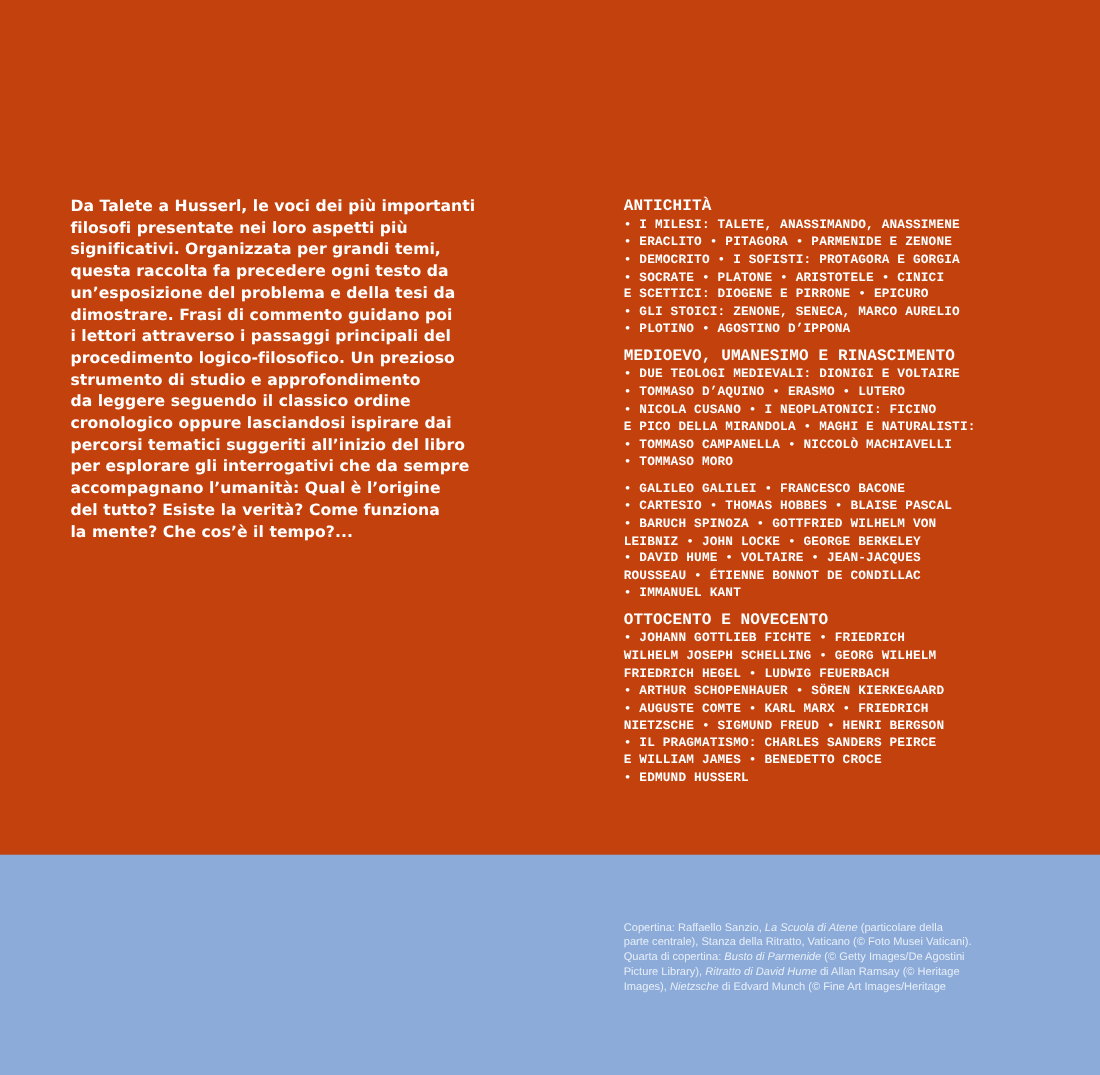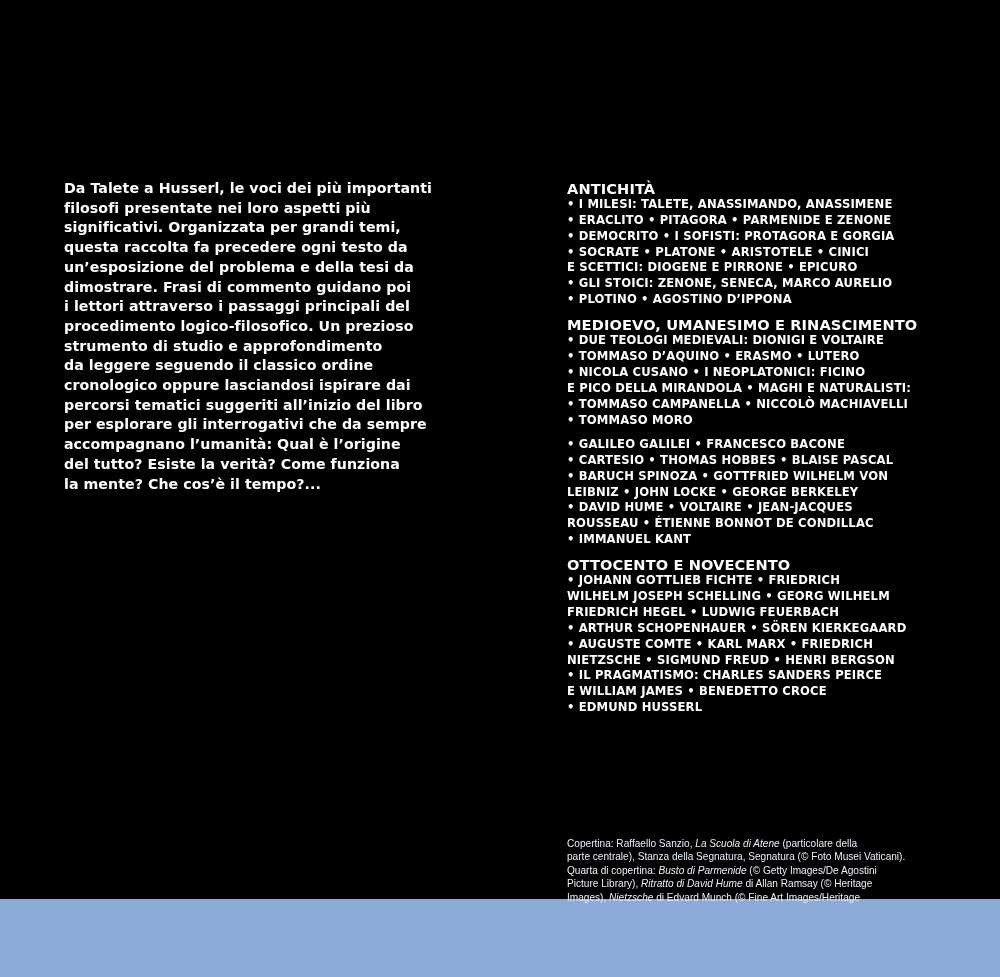--- a/index.html
+++ b/index.html
@@ -12,22 +12,22 @@
       background: #8CABD8;
       position: relative;
       overflow: hidden;
       font-family: "DejaVu Sans", "Liberation Sans", sans-serif;
       color: #FFFFFF;
     }
     .page {
       position: absolute;
       left: 0; top: 0;
       width: 1000px;
-      height: 899px;
-      background: #000000;
+      height: 777px;
+      background: #c2410c;
     }
     
     .blurb {
       position: absolute;
       left: 64px;
       top: 179px;
       width: 380px;
       font-weight: bold;
       font-size: 14.2px;
       line-height: 19.7px;
@@ -40,20 +40,21 @@
     }
     
     .toc {
       position: absolute;
       left: 567px;
       top: 180px;
       width: 380px;
     }
     .section {
       margin-bottom: 8.5px;
+      font-family: Liberation Mono, monospace;
     }
     .section-title {
       display: block;
       font-weight: bold;
       font-size: 14.6px;
       line-height: 17px;
       letter-spacing: 0.1px;
       white-space: nowrap;
       color: #FFFFFF;
     }
@@ -155,21 +156,21 @@
       <span class="section-line">• EDMUND HUSSERL</span>
     </div>
 
   </div>
 
   <div class="credits">
     <span class="line">
       <span>Copertina: Raffaello Sanzio, </span><span class="it">La Scuola di Atene</span><span> (particolare della</span>
     </span>
     <span class="line">
-      <span>parte centrale), Stanza della Segnatura, Segnatura (© Foto Musei Vaticani).</span>
+      <span>parte centrale), Stanza della Ritratto, Vaticano (© Foto Musei Vaticani).</span>
     </span>
     <span class="line">
       <span>Quarta di copertina: </span><span class="it">Busto di Parmenide</span><span> (© Getty Images/De Agostini</span>
     </span>
     <span class="line">
       <span>Picture Library), </span><span class="it">Ritratto di David Hume</span><span> di Allan Ramsay (© Heritage</span>
     </span>
     <span class="line">
       <span>Images), </span><span class="it">Nietzsche</span><span> di Edvard Munch (© Fine Art Images/Heritage</span>
     </span>

